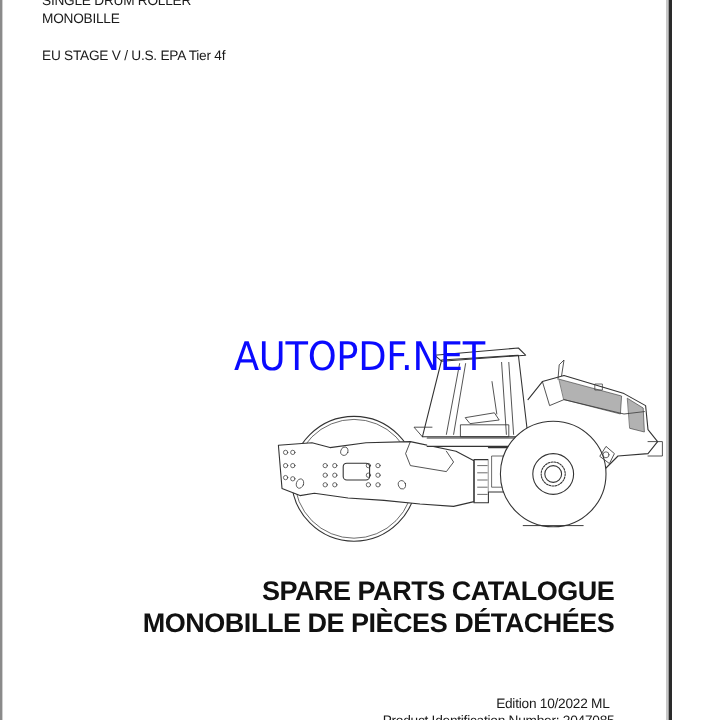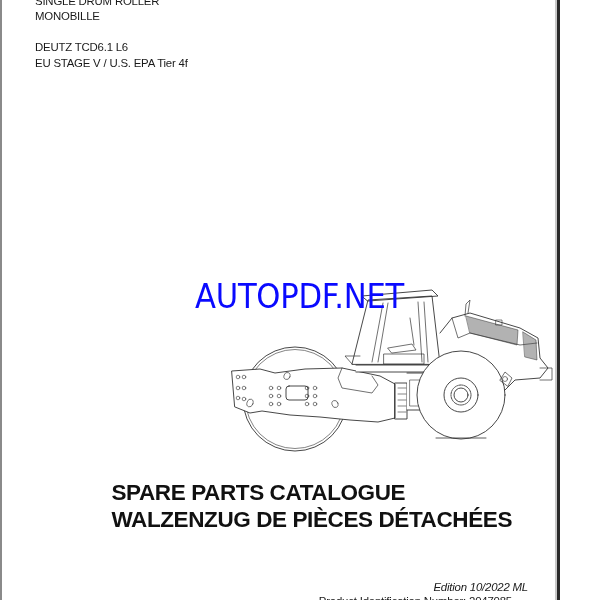--- a/index.html
+++ b/index.html
@@ -35,46 +35,45 @@
     position: absolute; left: 225px; top: 245px; width: 345px; height: 210px;
   }
   .watermark {
     position: absolute; left: 195px; top: 279px;
     font-size: 33px; color: #0a0aff; letter-spacing: -0.3px;
     white-space: nowrap; line-height: 36px;
     font-family: "DejaVu Sans", sans-serif;
     transform: scaleX(0.93); transform-origin: left top;
   }
   .titles {
-    position: absolute; right: 48px; top: 479px; text-align: left;
+    position: absolute; right: 48px; top: 479px; text-align: right;
     font-weight: bold; font-size: 22.5px; line-height: 27px; color: #111;
     letter-spacing: -0.4px;
   }
   .titles div { white-space: nowrap; }
   .edition {
-    position: absolute; right: 32px; top: 581px; font-size: 11.4px; color: #1a1a1a;
-    white-space: nowrap; letter-spacing: -0.2px; font-style: italic;
+    position: absolute; right: 52px; top: 581px; font-size: 11.4px; color: #1a1a1a;
+    white-space: nowrap; letter-spacing: -0.2px;
   }
   .prodid {
     position: absolute; right: 48px; top: 595px; font-size: 11.4px; color: #1a1a1a;
     white-space: nowrap; letter-spacing: -0.2px;
   }
 </style>
 </head>
 <body>
 
 <div class="page">
   <div class="edge-left"></div>
   <div class="edge-right"></div>
 
   <div class="topblock">
     <div>SINGLE DRUM ROLLER</div>
     <div>MONOBILLE</div>
     <div class="gap"></div>
-    <div>DEUTZ TCD6.1 L6</div>
     <div>EU STAGE V / U.S. EPA Tier 4f</div>
   </div>
 
   <svg class="drawing" viewBox="225 245 345 210" width="345" height="210" fill="none" stroke="#333" stroke-width="0.9" stroke-linejoin="round" stroke-linecap="round">
 
     <circle cx="295" cy="399" r="52"></circle>
     <circle cx="295" cy="399" r="49.5" stroke-width="0.6"></circle>
 
     <path d="M232 371 L260 369 L275 373 L305 369 L342 368 L380 376 L395 384 L395 418 L378 422 L350 420 L320 417 L290 415 L262 411 L250 413 L235 407 Z" fill="#fff"></path>
     <path d="M342 368 L338 378 L342 388 L372 393 L378 385 L372 376" stroke-width="0.7"></path>
@@ -136,18 +135,18 @@
     <circle cx="461" cy="395" r="7"></circle>
     <path d="M436 438 L486 438" stroke-width="0.8"></path>
     <path d="M500 380 L505 372 L512 378 L508 386 Z" stroke-width="0.7"></path>
     <circle cx="505" cy="379" r="2.5" stroke-width="0.6"></circle>
   </svg>
 
   <div class="watermark">AUTOPDF.NET</div>
 
   <div class="titles">
     <div>SPARE PARTS CATALOGUE</div>
-    <div>WALZENZUG DE PIÈCES DÉTACHÉES</div>
+    <div>MONOBILLE DE PIÈCES DÉTACHÉES</div>
   </div>
 
   <div class="edition">Edition 10/2022 ML</div>
   <div class="prodid">Product Identification Number: 2047085</div>
 </div>
 
 </body></html>

